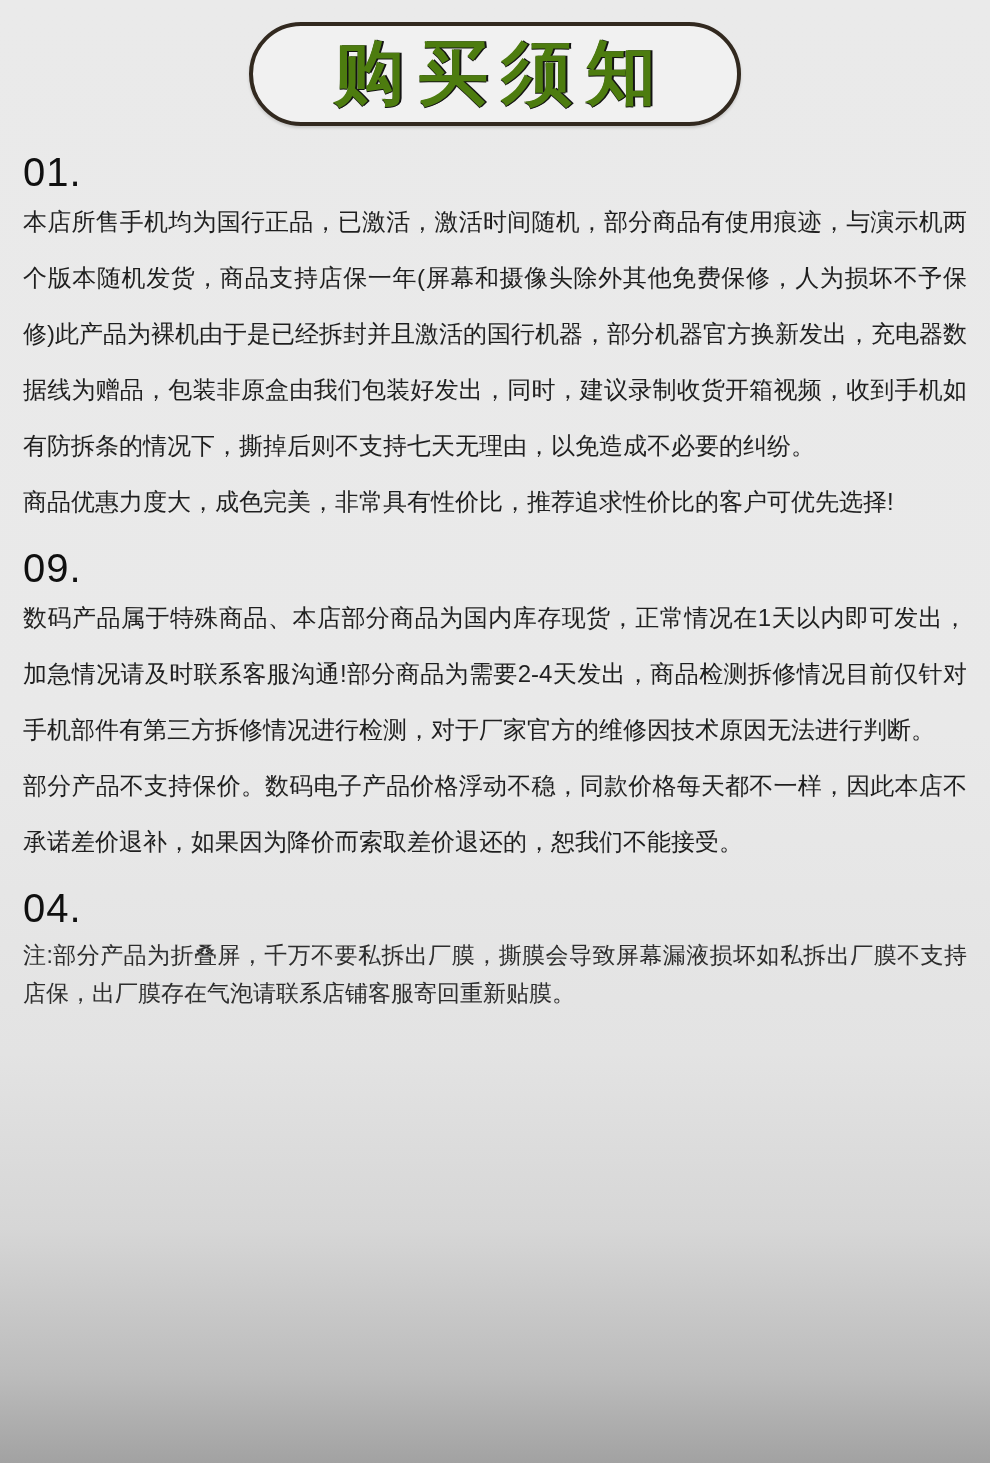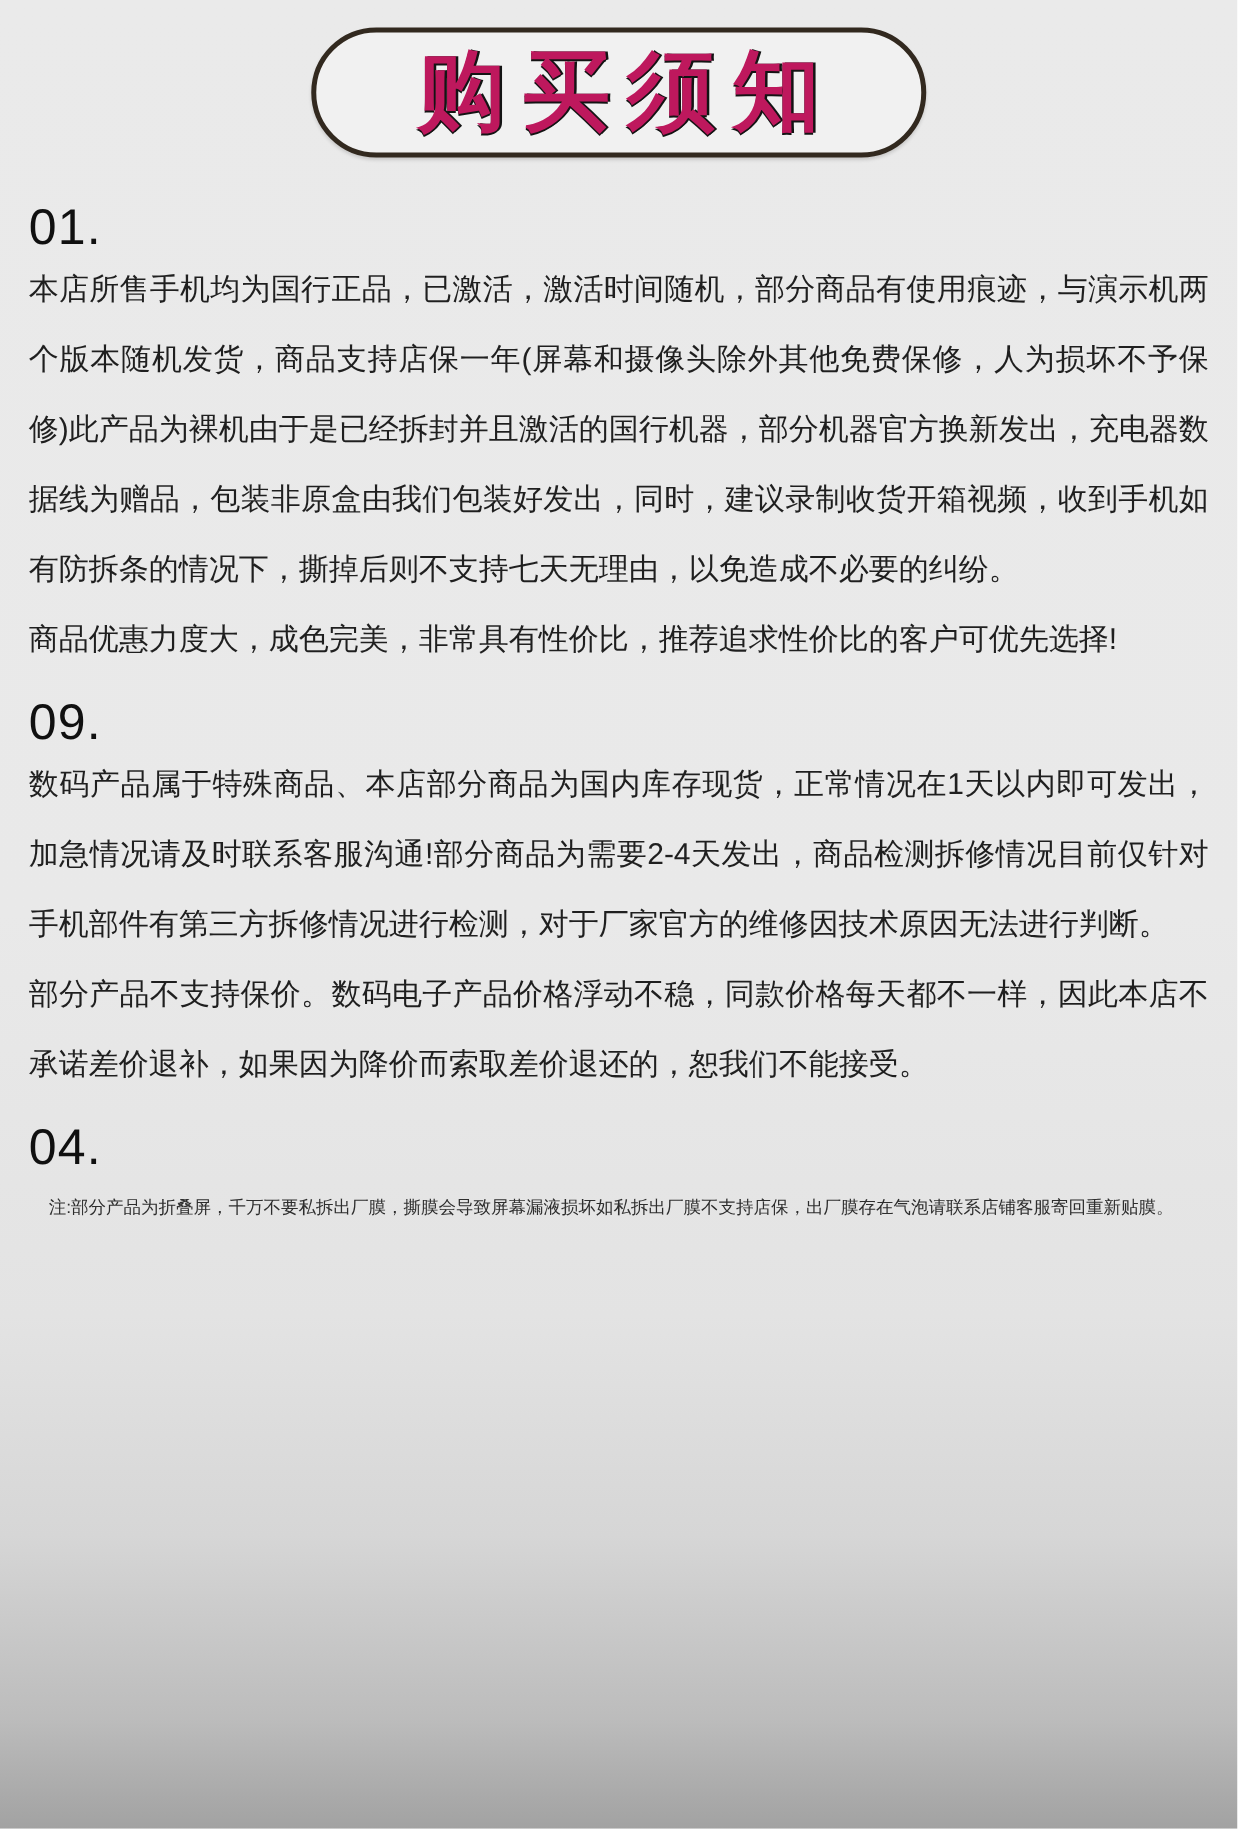--- a/index.html
+++ b/index.html
@@ -32,51 +32,51 @@
     border-radius: 54px;
     background: #f1f1f1;
     display: flex;
     align-items: center;
     justify-content: center;
     box-shadow: 0 2px 3px rgba(0,0,0,0.15);
   }
   .title-text {
     font-size: 70px;
     font-weight: 900;
-    color: #be185d;
+    color: #4d7c0f;
     letter-spacing: 14px;
     margin-right: -14px;
     text-shadow: 2px 0 0 #141414, 0 1px 0 #141414;
     white-space: nowrap;
   }
   .notice-section { margin: 0; }
   .sec-num {
     font-size: 40px;
     line-height: 40px;
     font-weight: 500;
     color: #101010;
     letter-spacing: 1px;
     margin: 18px 0 2px 0;
   }
   .notice-section:first-of-type .sec-num {
-    margin-top: 36px;
+    margin-top: 26px;
   }
   .sec-text {
     font-size: 24px;
     line-height: 56px;
     font-weight: 500;
     margin: 0;
     text-align: justify;
     color: #1f1f1f;
   }
   .footnote {
-    font-size: 14px;
+    font-size: 23px;
     line-height: 38px;
     font-weight: 500;
-    margin: 8px 0 0 16px;
+    margin: 8px 0 0 0;
     text-align: justify;
     color: #2d2d2d;
   }
 </style>
 </head>
 <body>
 
 <div class="page">
 
   <div class="title-box">

